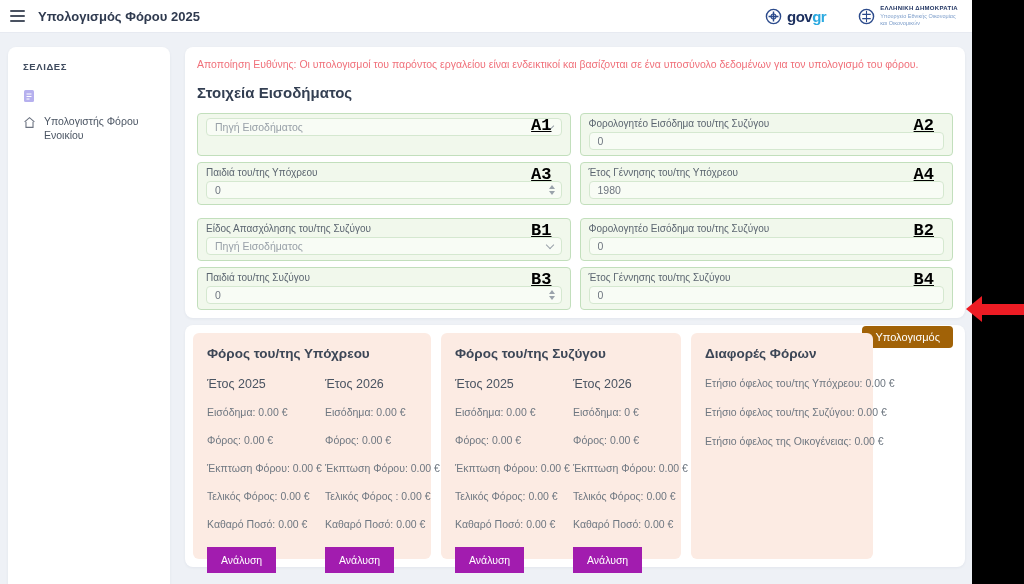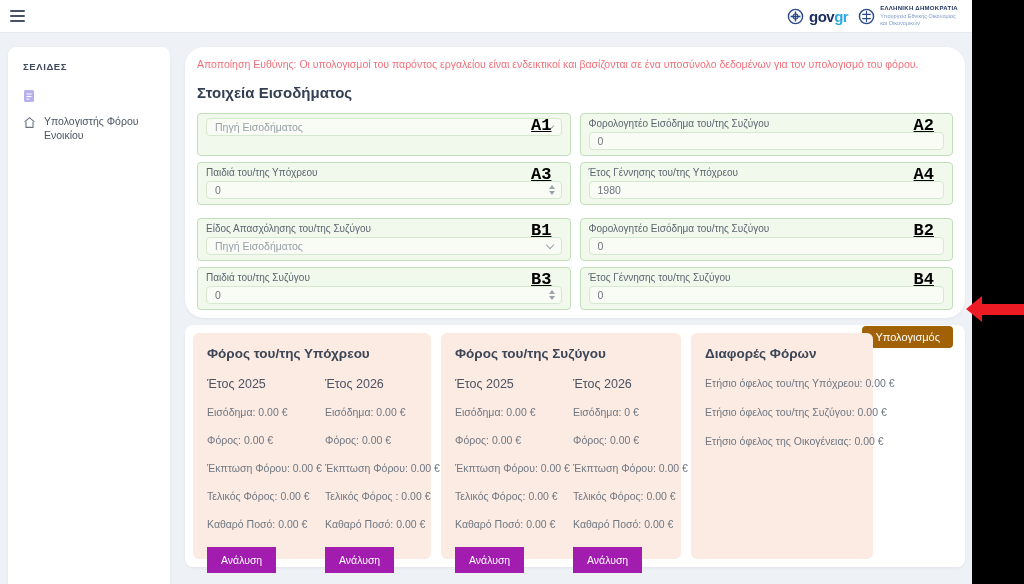--- a/index.html
+++ b/index.html
@@ -12,21 +12,21 @@
   }
   
   .header {
     position:absolute; left:0; top:0; width:972px; height:33px;
     background:#ffffff; border-bottom:1px solid #e7eaf1;
     display:flex; align-items:center; padding:0 10px; z-index:2;
   }
   .hamburger { width:15px; display:flex; flex-direction:column; gap:3px; cursor:pointer; }
   .hamburger span { display:block; height:2px; background:#4a5261; border-radius:1px; }
   .app-title { font-size:13px; font-weight:700; color:#2f3a4f; margin-left:13px; }
-  .header-right { margin-left:auto; display:flex; align-items:center; gap:10px; padding-right:4px; }
+  .header-right { margin-left:auto; display:flex; align-items:center; gap:32px; padding-right:4px; }
   .govgr { display:flex; align-items:center; gap:5px; }
   .govgr-text { font-size:15px; font-weight:800; letter-spacing:-0.5px; }
   .govgr-text .gov { color:#1b2f5e; }
   .govgr-text .gr  { color:#2aa9e0; }
   .ministry { display:flex; align-items:center; gap:5px; }
   .ministry-text { display:flex; flex-direction:column; line-height:1.25; }
   .ministry-line1 { font-size:6px; font-weight:700; color:#1b2f5e; letter-spacing:0.3px; }
   .ministry-line2, .ministry-line3 { font-size:5.5px; color:#7b9cc9; }
   
   .sidebar {
@@ -35,21 +35,21 @@
     box-shadow:0 1px 3px rgba(40,50,80,0.06);
     padding:14px 0 0 0; z-index:1;
   }
   .sidebar-heading { font-size:9.5px; font-weight:700; color:#3f4b5e; letter-spacing:0.6px; padding:0 15px 10px; }
   .side-item { display:flex; align-items:flex-start; gap:8px; padding:6px 10px 6px 15px; font-size:10.5px; line-height:1.3; color:#4b5563; cursor:pointer; }
   .side-item .s-icon { flex:0 0 auto; margin-top:1px; }
   .side-item.active { color:#6f65d8; font-weight:700; }
   
   .main { position:absolute; left:185px; top:47px; width:780px; z-index:1; }
   .card { background:#ffffff; border-radius:8px; box-shadow:0 1px 3px rgba(40,50,80,0.06); }
-  .form-card { padding:9px 12px 14px; height:271px; margin-bottom:7px;border-radius:19px; }
+  .form-card { padding:9px 12px 14px; height:271px; margin-bottom:7px; }
   .disclaimer { font-size:10.5px; color:#f0707a; margin:2px 0 14px; }
   .section-heading { font-size:15px; font-weight:700; color:#333f52; margin-bottom:12px; }
   .form-grid { display:grid; grid-template-columns:1fr 1fr; gap:6px 9px; }
   .form-grid.second { margin-top:13px; }
   .fgroup {
     position:relative; background:#f1f8ec; border:1px solid #c2dfbc; border-radius:4px;
     padding:4px 8px 5px;
   }
   .flabel { font-size:10px; color:#5b6570; margin-bottom:3px; }
   .finput {
@@ -106,20 +106,21 @@
 </style>
 </head>
 <body>
 
 <div class="header">
   <div class="hamburger">
       <span></span>
       <span></span>
       <span></span>
     </div>
+  <div class="app-title">Υπολογισμός Φόρου 2025</div>
   <div class="header-right">
     <div class="govgr">
       <svg width="17" height="17" viewBox="0 0 24 24">
         <circle cx="12" cy="12" r="10" fill="none" stroke="#2b4a8b" stroke-width="2"></circle>
         <path d="M12 5v14M5 12h14" stroke="#2b4a8b" stroke-width="2"></path>
         <circle cx="12" cy="12" r="3.5" fill="none" stroke="#2b4a8b" stroke-width="1.5"></circle>
       </svg>
       <div class="govgr-text">
         <span class="gov">gov</span><span class="gr">gr</span>
       </div>

